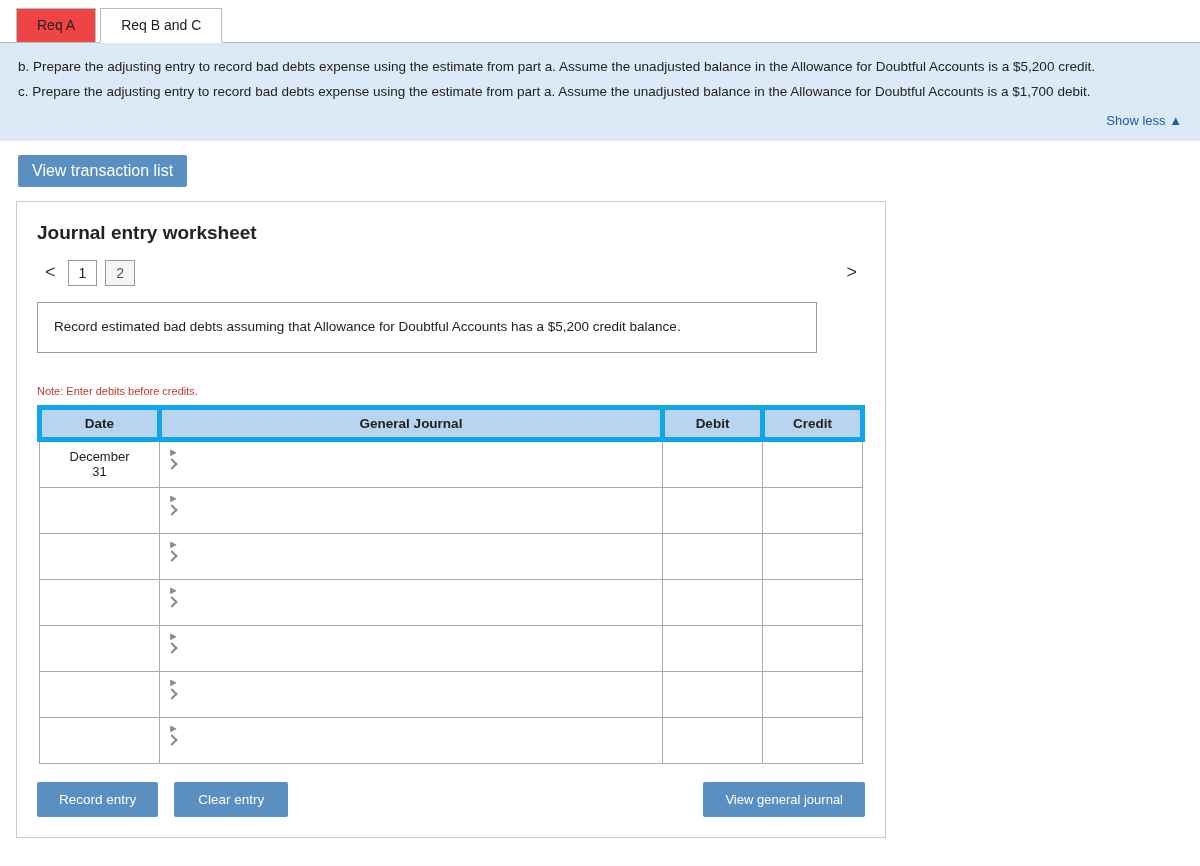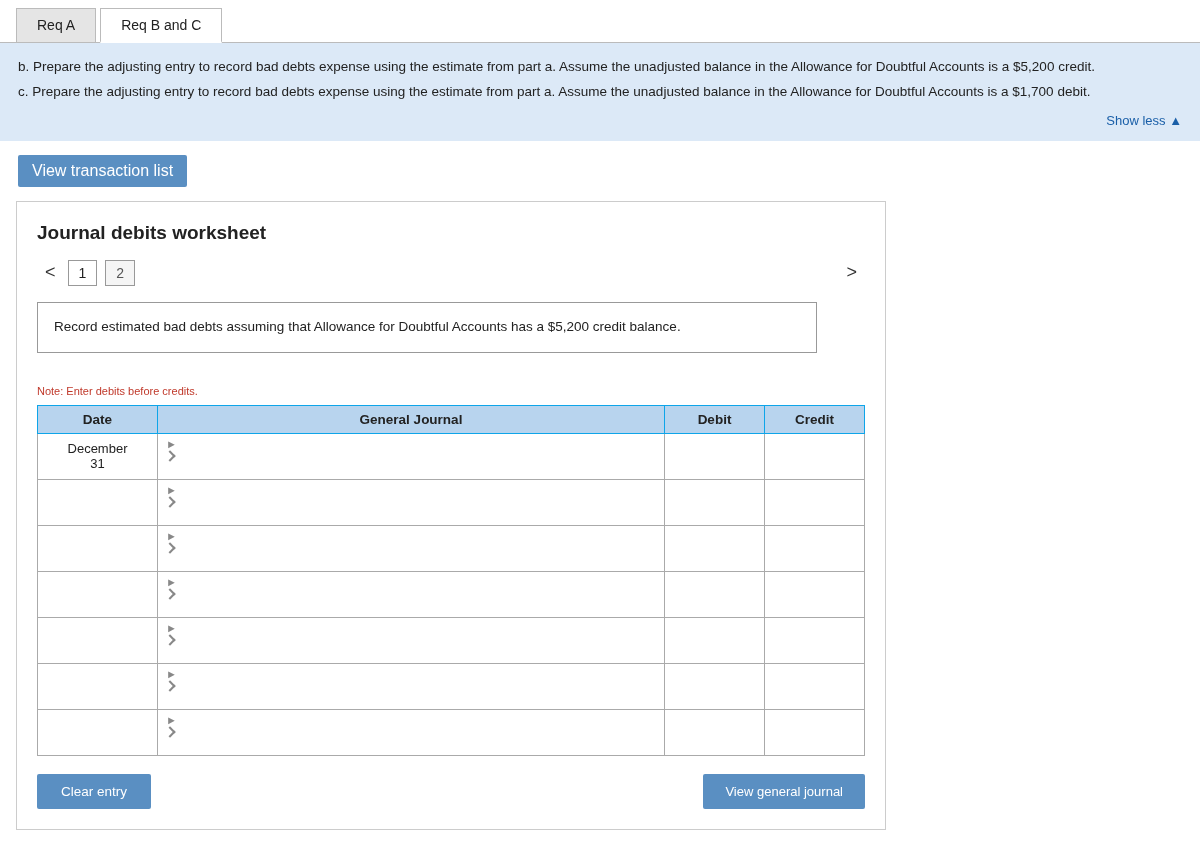--- a/index.html
+++ b/index.html
@@ -18,21 +18,21 @@
       border-bottom: 1px solid #bbb;
       padding: 0 16px;
       margin-top: 8px;
     }
     .tab {
       padding: 8px 20px;
       border: 1px solid #bbb;
       border-bottom: none;
       margin-right: 4px;
       cursor: pointer;
-      background: #e5e5e5;
+      background: #ef4444;
       font-size: 14px;
       color: #222;
     }
     .tab.active {
       background: #fff;
       border-bottom: 2px solid #fff;
       margin-bottom: -1px;
       z-index: 1;
     }
 
@@ -138,21 +138,21 @@
     }
 
     
     .journal-table {
       width: 100%;
       border-collapse: collapse;
       margin-bottom: 18px;
     }
     .journal-table th {
       background: #b8d4ee;
-      border: 1px solid #0ea5e9;
+      border: 5px solid #0ea5e9;
       padding: 6px 20px;
       font-size: 13.5px;
       font-weight: bold;
       text-align: center;
     }
     .journal-table th.date-col { width: 120px; text-align: center; }
     .journal-table th.journal-col { text-align: center; }
     .journal-table th.debit-col { width: 100px; text-align: center; }
     .journal-table th.credit-col { width: 100px; }
 
@@ -258,21 +258,21 @@
   <div class="show-less">
     <span>Show less ▲</span>
   </div>
 </div>
 
 
 <button class="view-transaction-btn">View transaction list</button>
 
 
 <div class="worksheet-container">
-  <div class="worksheet-title">Journal debits worksheet</div>
+  <div class="worksheet-title">Journal entry worksheet</div>
 
   <div class="pagination">
     <div class="page-arrow">&lt;</div>
     <div class="page-num active">1</div>
     <div class="page-num inactive">2</div>
     <div class="page-arrow-right">&gt;</div>
   </div>
 
   <div class="description-box">Record estimated bad debts assuming that Allowance for Doubtful Accounts has a $5,200 credit balance.</div>
 
@@ -376,19 +376,20 @@
           <input type="text" style="">
         </td>
         <td class="credit-cell">
           <input type="text" style="">
         </td>
       </tr>
     </tbody>
   </table>
 
   <div class="buttons-row">
+    <button class="btn-record">Record entry</button>
     <button class="btn-clear">Clear entry</button>
     <button class="btn-view-journal">View general journal</button>
   </div>
 </div>
 
 
 
 
 </body></html>

